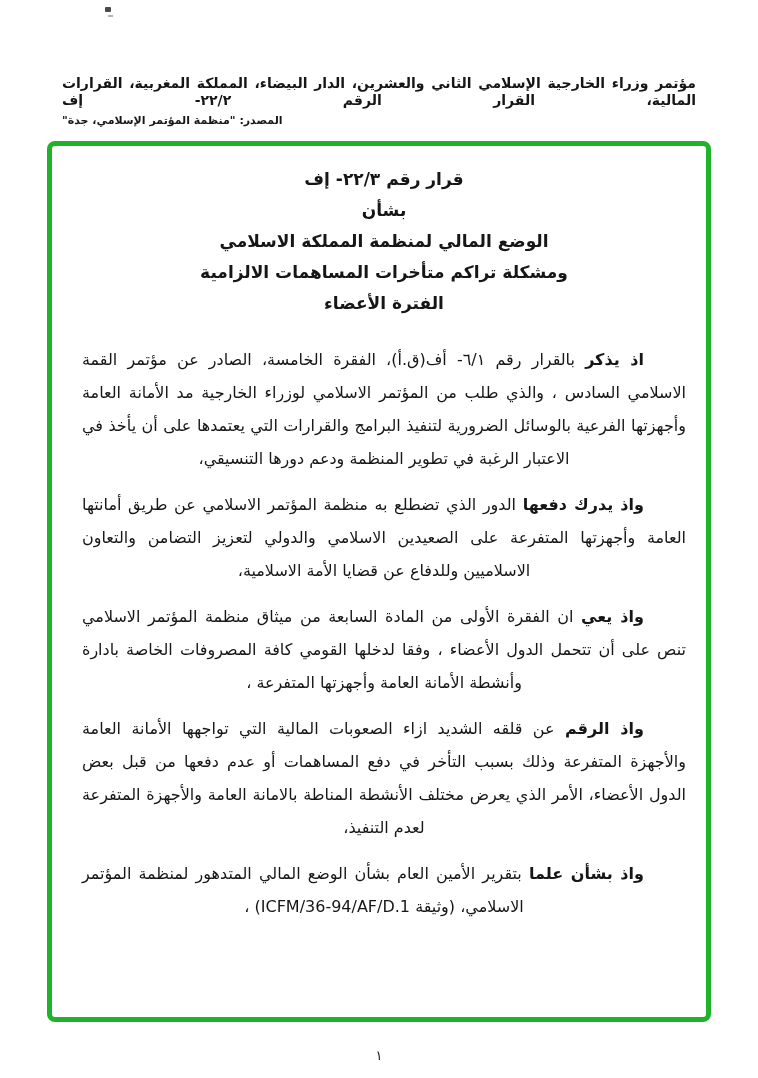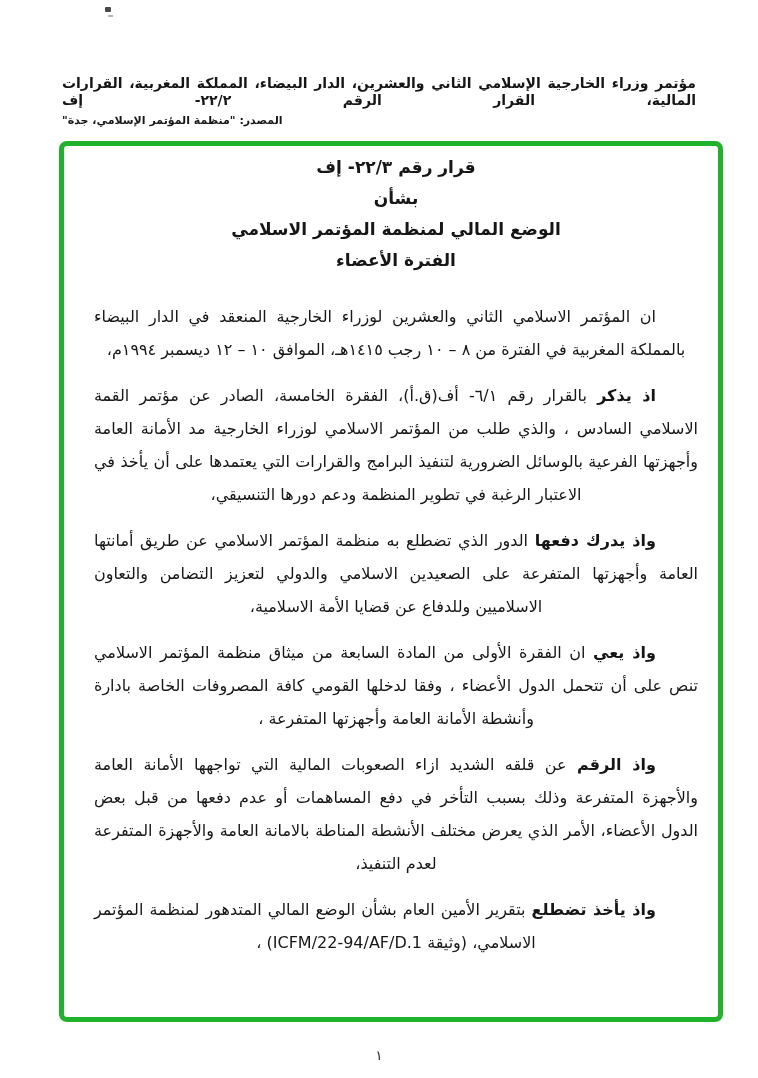--- a/index.html
+++ b/index.html
@@ -24,23 +24,22 @@
   }
   .src-line2{
     font-size:11px;font-weight:bold;margin-top:5px;text-align:left;
   }
 
   
   .doc-frame{
     position:absolute;left:47px;top:141px;width:664px;height:881px;
     box-sizing:border-box;
     border:5px solid #1eb32b;border-radius:8px;
-    padding:4px 20px 0 30px;
+    padding:16px 20px 0 30px;
     background:#ffffff;
-    margin-left:12px;
   }
   .res-title{
     text-align:center;font-weight:bold;
     font-size:17px;line-height:31px;
     margin-top:2px;
   }
   .res-body{margin-top:24px;font-size:16px;}
   .res-body p{
     margin:0 0 13px 0;
     line-height:33px;
@@ -64,36 +63,36 @@
   <header class="src-header" dir="rtl">
     <div class="src-line1">مؤتمر وزراء الخارجية الإسلامي الثاني والعشرين، الدار البيضاء، المملكة المغربية، القرارات المالية، القرار الرقم ٢٢/٢- إف</div>
     <div class="src-line2">المصدر:  "منظمة المؤتمر الإسلامي، جدة"</div>
   </header>
 
   <main class="doc-frame" dir="rtl">
 
     <div class="res-title">
       <div>قرار رقم ٢٢/٣- إف</div>
       <div>بشأن</div>
-      <div>الوضع المالي لمنظمة المؤتمر الاسلامي</div>
+      <div>الوضع المالي لمنظمة المملكة الاسلامي</div>
+      <div>ومشكلة تراكم متأخرات المساهمات الالزامية</div>
       <div>الفترة الأعضاء</div>
     </div>
 
     <section class="res-body">
-      <p><b class="lead"></b> <span>ان المؤتمر الاسلامي الثاني والعشرين لوزراء الخارجية المنعقد في الدار البيضاء بالمملكة المغربية في الفترة من ٨ – ١٠ رجب ١٤١٥هـ، الموافق ١٠ – ١٢ ديسمبر ١٩٩٤م،</span></p>
 
       <p><b class="lead">اذ يذكر</b> <span>بالقرار رقم ٦/١- أف(ق.أ)، الفقرة الخامسة، الصادر عن مؤتمر القمة الاسلامي السادس ، والذي طلب من المؤتمر الاسلامي لوزراء الخارجية مد الأمانة العامة وأجهزتها الفرعية بالوسائل الضرورية لتنفيذ البرامج والقرارات التي يعتمدها على أن يأخذ في الاعتبار الرغبة في تطوير المنظمة ودعم دورها التنسيقي،</span></p>
 
       <p><b class="lead">واذ يدرك دفعها</b> <span>الدور الذي تضطلع به منظمة المؤتمر الاسلامي عن طريق أمانتها العامة وأجهزتها المتفرعة على الصعيدين الاسلامي والدولي لتعزيز التضامن والتعاون الاسلاميين وللدفاع عن قضايا الأمة الاسلامية،</span></p>
 
       <p><b class="lead">واذ يعي</b> <span>ان الفقرة الأولى من المادة السابعة من ميثاق منظمة المؤتمر الاسلامي تنص على أن تتحمل الدول الأعضاء ، وفقا لدخلها القومي كافة المصروفات الخاصة بادارة وأنشطة الأمانة العامة وأجهزتها المتفرعة ،</span></p>
 
       <p><b class="lead">واذ الرقم</b> <span>عن قلقه الشديد ازاء الصعوبات المالية التي تواجهها الأمانة العامة والأجهزة المتفرعة وذلك بسبب التأخر في دفع المساهمات أو عدم دفعها من قبل بعض الدول الأعضاء، الأمر الذي يعرض مختلف الأنشطة المناطة بالامانة العامة والأجهزة المتفرعة لعدم التنفيذ،</span></p>
 
-      <p><b class="lead">واذ يأخذ تضطلع</b> <span>بتقرير الأمين العام بشأن الوضع المالي المتدهور لمنظمة المؤتمر الاسلامي، (وثيقة ICFM/22-94/AF/D.1) ،</span></p>
+      <p><b class="lead">واذ بشأن علما</b> <span>بتقرير الأمين العام بشأن الوضع المالي المتدهور لمنظمة المؤتمر الاسلامي، (وثيقة ICFM/36-94/AF/D.1) ،</span></p>
     </section>
 
   </main>
 
   <footer class="page-footer">
     <span class="pagenum">١</span>
   </footer>
 
 </div>
 

